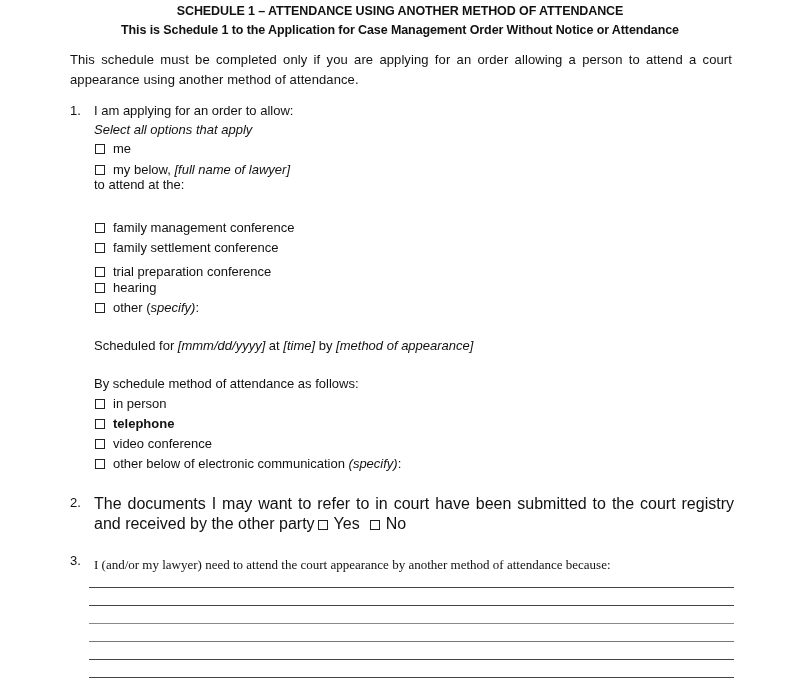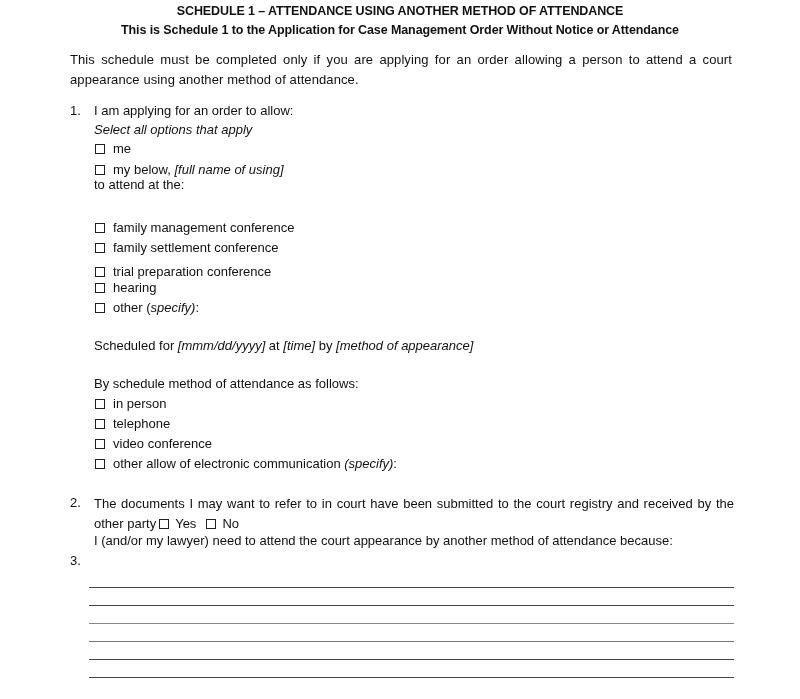--- a/index.html
+++ b/index.html
@@ -22,21 +22,21 @@
   .row { position: absolute; font-size: 13px; line-height: 18px; white-space: nowrap; }
   .num { position: absolute; left: 70px; font-size: 13px; line-height: 18px; }
   .ind { left: 94px; }
   .cbrow { left: 95px; }
   .cb {
     display: inline-block; width: 10px; height: 10px; border: 1px solid #222;
     vertical-align: -1px; margin-right: 8px; box-sizing: border-box; background: #fff; cursor: pointer;
   }
   .cb.inline { margin-left: 3px; margin-right: 6px; }
   i { font-style: italic; }
-  .q2text { position: absolute; left: 94px; top: 494px; width: 640px; font-size: 13px; line-height: 20px; text-align: justify; }
+  .q2text { position: absolute; left: 94px; top: 494px; width: 640px; font-size: 16px; line-height: 20px; text-align: justify; }
   .line {
     position: absolute; left: 89px; width: 645px; height: 0;
     border-top: 1px solid #444;
   }
 </style>
 </head>
 <body>
 
 <div class="page">
 
@@ -46,21 +46,21 @@
   <div class="intro">This schedule must be completed only if you are applying for an order allowing a person to attend a court appearance using another method of attendance.</div>
 
   <div class="num" style="top:102px;">1.</div>
   <div class="row ind" style="top:102px;">I am applying for an order to allow:</div>
   <div class="row ind" style="top:121px;"><i>Select all options that apply</i></div>
 
   <div class="row cbrow" style="top:140px;">
     <span class="cb"></span><span>me</span>
   </div>
   <div class="row cbrow" style="top:161px;">
-    <span class="cb"></span><span>my below, </span><i>[full name of using]</i>
+    <span class="cb"></span><span>my below, </span><i>[full name of lawyer]</i>
   </div>
 
   <div class="row ind" style="top:176px;">to attend at the:</div>
 
   <div class="row cbrow" style="top:239px;">
     <span class="cb"></span><span>family settlement conference</span>
   </div>
   <div class="row cbrow" style="top:219px;">
     <span class="cb"></span><span>family management conference</span>
   </div>
@@ -76,37 +76,37 @@
 
   <div class="row ind" style="top:337px;">
     <span>Scheduled for </span><i>[mmm/dd/yyyy]</i><span> at </span><i>[time]</i><span> by </span><i>[method of appearance]</i>
   </div>
 
   <div class="row ind" style="top:375px;">By schedule method of attendance as follows:</div>
 
   <div class="row cbrow" style="top:395px;">
     <span class="cb"></span><span>in person</span>
   </div>
-  <div class="row cbrow" style="top:415px;">
+  <div class="row cbrow" style="top:415px;font-weight:bold;">
     <span class="cb"></span><span>telephone</span>
   </div>
   <div class="row cbrow" style="top:435px;">
     <span class="cb"></span><span>video conference</span>
   </div>
   <div class="row cbrow" style="top:455px;">
-    <span class="cb"></span><span>other allow of electronic communication </span><i>(specify)</i><span>:</span>
+    <span class="cb"></span><span>other below of electronic communication </span><i>(specify)</i><span>:</span>
   </div>
 
   <div class="num" style="top:494px;">2.</div>
   <div class="q2text">
     <span>The documents I may want to refer to in court have been submitted to the court registry and received by the other party</span><span class="cb inline"></span><span>Yes</span><span class="cb inline" style="margin-left:10px;"></span><span>No</span>
   </div>
 
   <div class="num" style="top:552px;">3.</div>
-  <div class="row ind" style="top:532px;">I (and/or my lawyer) need to attend the court appearance by another method of attendance because:</div>
+  <div class="row ind" style="top:556px;font-family:Liberation Serif, serif;">I (and/or my lawyer) need to attend the court appearance by another method of attendance because:</div>
 
   <div class="line" style="top:587px;"></div>
   <div class="line" style="top:605px;"></div>
   <div class="line" style="top:623px; border-top-color:#888;"></div>
   <div class="line" style="top:641px; border-top-color:#777;"></div>
   <div class="line" style="top:659px;"></div>
   <div class="line" style="top:677px;"></div>
 
 </div>
 

